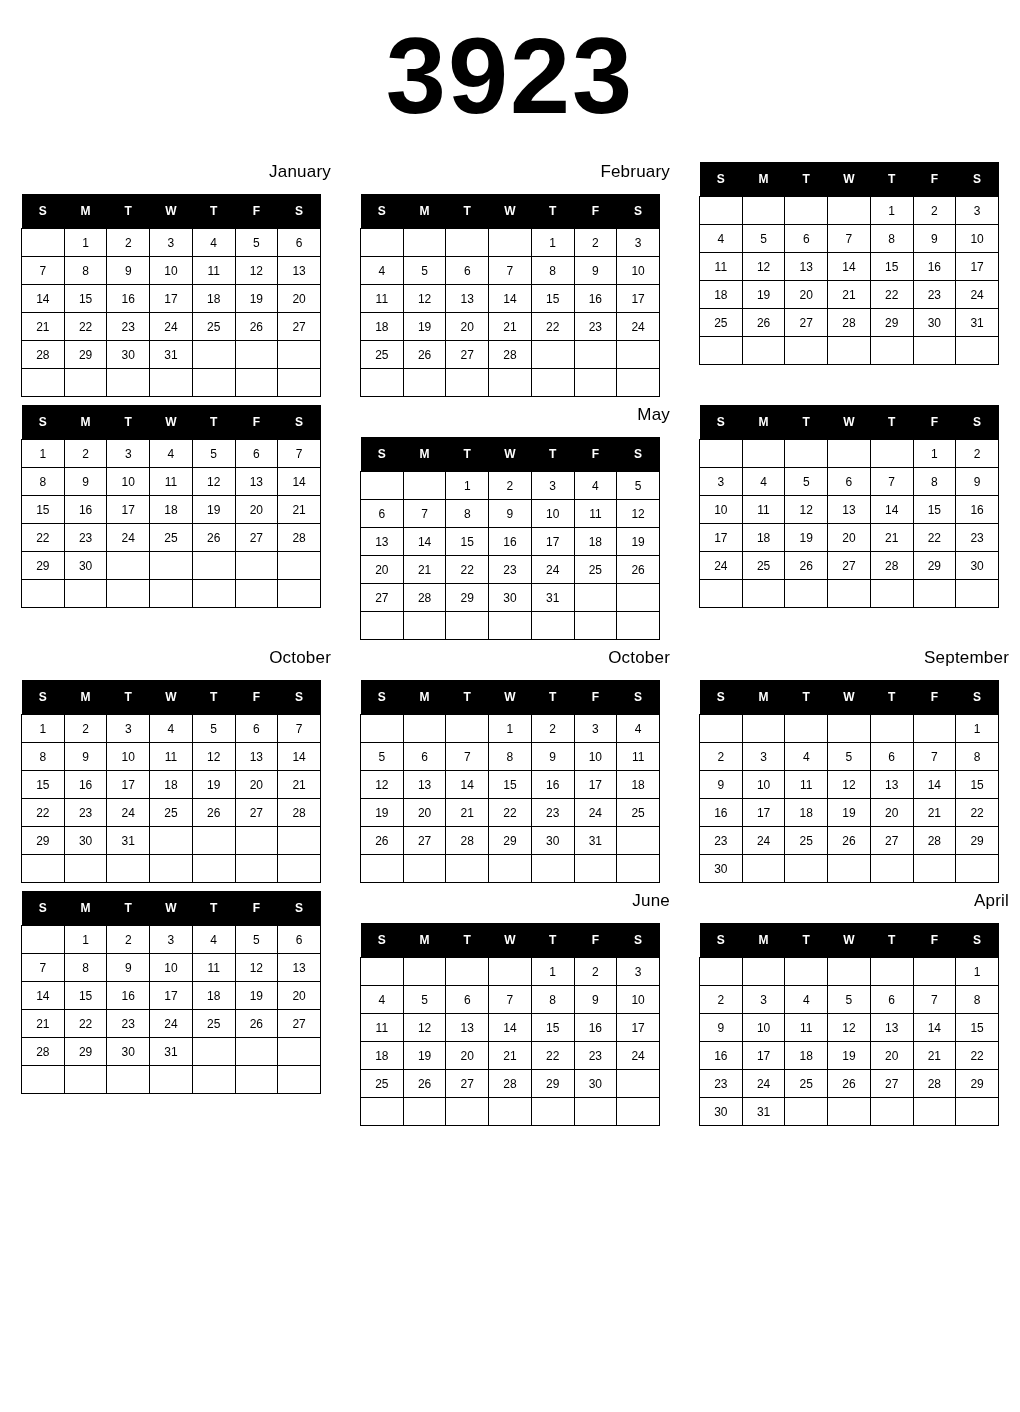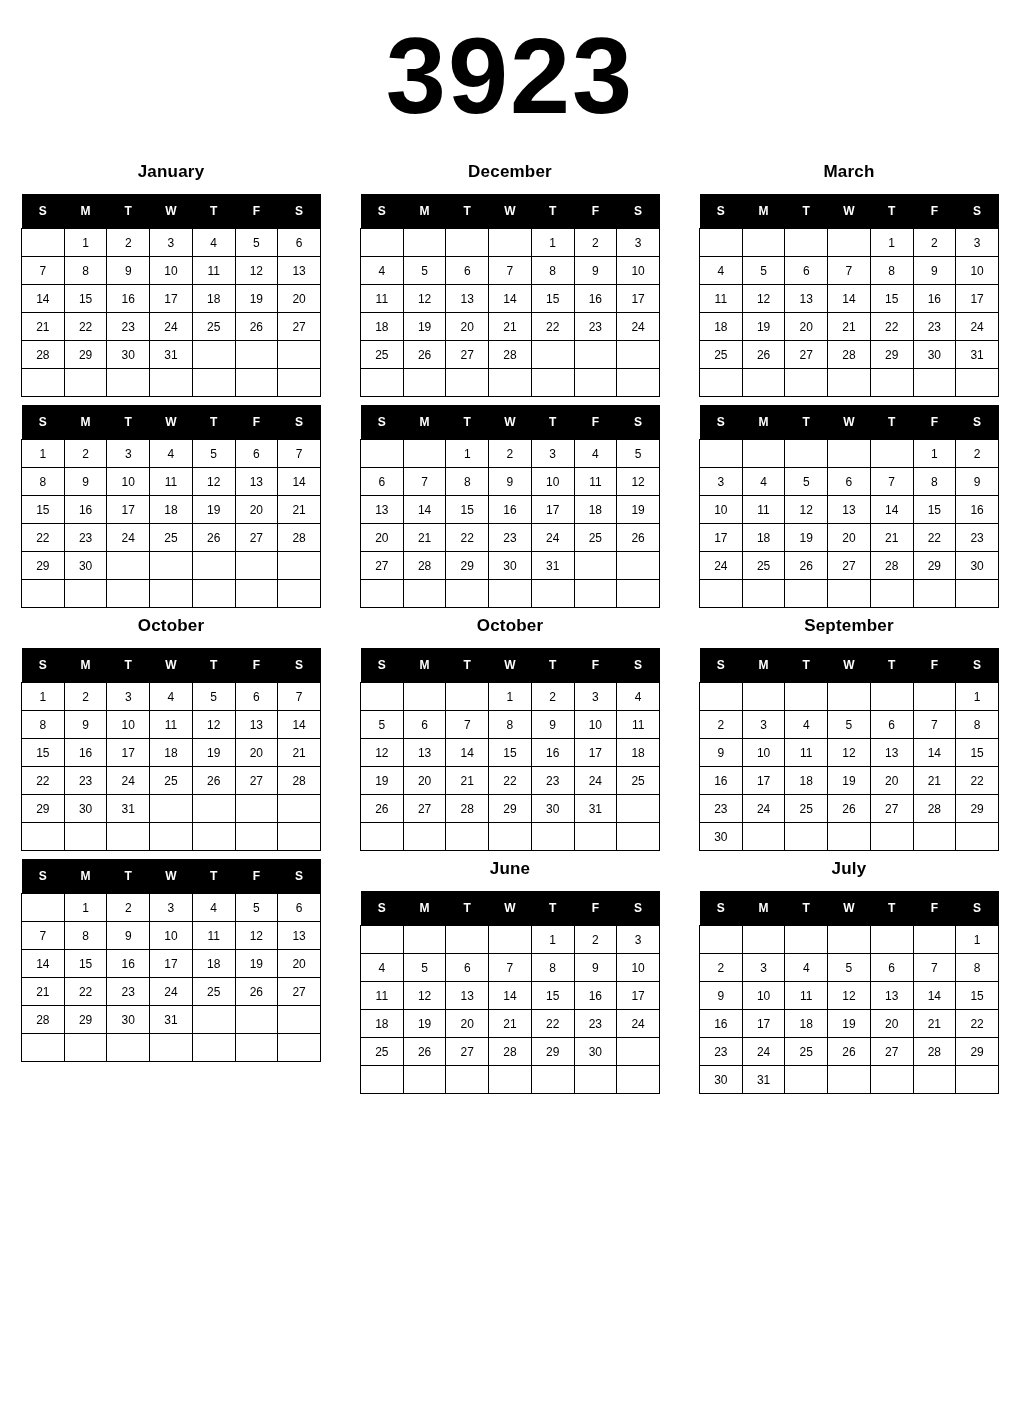--- a/index.html
+++ b/index.html
@@ -35,23 +35,23 @@
     grid-template-columns: repeat(3, 320px);
     justify-content: center;
     column-gap: 19px;
     row-gap: 0px;
   }
   .month {
     width: 320px;
     margin-bottom: 8px;
   }
   .month-name {
-    text-align: center;
+    text-align: right;
     font-size: 17px;
-    font-weight: bold;
+    font-weight: normal;
     margin: 0 0 12px 0;
     letter-spacing: 0.2px;
   }
   table.cal {
     border-collapse: collapse;
     width: 300px;
     margin: 0 auto;
     table-layout: fixed;
   }
   table.cal th {
@@ -149,93 +149,92 @@
               <td class="empty"></td>
               <td class="empty"></td>
               <td class="empty"></td>
               <td class="empty"></td>
               <td class="empty"></td>
             </tr>
           </tbody>
         </table>
       </div>
       <div class="month">
-        <div class="month-name">December</div>
-        <table class="cal">
-          <thead>
-            <tr>
-              <th>S</th>
-              <th>M</th>
-              <th>T</th>
-              <th>W</th>
-              <th>T</th>
-              <th>F</th>
-              <th>S</th>
-            </tr>
-          </thead>
-          <tbody>
-            <tr>
-              <td class="empty"></td>
-              <td class="empty"></td>
-              <td class="empty"></td>
-              <td class="empty"></td>
-              <td>1</td>
-              <td>2</td>
-              <td>3</td>
-            </tr>
-            <tr>
-              <td>4</td>
-              <td>5</td>
-              <td>6</td>
-              <td>7</td>
-              <td>8</td>
-              <td>9</td>
-              <td>10</td>
-            </tr>
-            <tr>
-              <td>11</td>
-              <td>12</td>
-              <td>13</td>
-              <td>14</td>
-              <td>15</td>
-              <td>16</td>
-              <td>17</td>
-            </tr>
-            <tr>
-              <td>18</td>
-              <td>19</td>
-              <td>20</td>
-              <td>21</td>
-              <td>22</td>
-              <td>23</td>
-              <td>24</td>
-            </tr>
-            <tr>
-              <td>25</td>
-              <td>26</td>
-              <td>27</td>
-              <td>28</td>
-              <td class="empty"></td>
-              <td class="empty"></td>
-              <td class="empty"></td>
-            </tr>
-            <tr>
-              <td class="empty"></td>
-              <td class="empty"></td>
-              <td class="empty"></td>
-              <td class="empty"></td>
-              <td class="empty"></td>
-              <td class="empty"></td>
-              <td class="empty"></td>
-            </tr>
-          </tbody>
-        </table>
-      </div>
-      <div class="month">
-        <div class="month-name">March</div>
+        <div class="month-name">February</div>
+        <table class="cal">
+          <thead>
+            <tr>
+              <th>S</th>
+              <th>M</th>
+              <th>T</th>
+              <th>W</th>
+              <th>T</th>
+              <th>F</th>
+              <th>S</th>
+            </tr>
+          </thead>
+          <tbody>
+            <tr>
+              <td class="empty"></td>
+              <td class="empty"></td>
+              <td class="empty"></td>
+              <td class="empty"></td>
+              <td>1</td>
+              <td>2</td>
+              <td>3</td>
+            </tr>
+            <tr>
+              <td>4</td>
+              <td>5</td>
+              <td>6</td>
+              <td>7</td>
+              <td>8</td>
+              <td>9</td>
+              <td>10</td>
+            </tr>
+            <tr>
+              <td>11</td>
+              <td>12</td>
+              <td>13</td>
+              <td>14</td>
+              <td>15</td>
+              <td>16</td>
+              <td>17</td>
+            </tr>
+            <tr>
+              <td>18</td>
+              <td>19</td>
+              <td>20</td>
+              <td>21</td>
+              <td>22</td>
+              <td>23</td>
+              <td>24</td>
+            </tr>
+            <tr>
+              <td>25</td>
+              <td>26</td>
+              <td>27</td>
+              <td>28</td>
+              <td class="empty"></td>
+              <td class="empty"></td>
+              <td class="empty"></td>
+            </tr>
+            <tr>
+              <td class="empty"></td>
+              <td class="empty"></td>
+              <td class="empty"></td>
+              <td class="empty"></td>
+              <td class="empty"></td>
+              <td class="empty"></td>
+              <td class="empty"></td>
+            </tr>
+          </tbody>
+        </table>
+      </div>
+      <div class="month">
         <table class="cal">
           <thead>
             <tr>
               <th>S</th>
               <th>M</th>
               <th>T</th>
               <th>W</th>
               <th>T</th>
               <th>F</th>
               <th>S</th>
@@ -364,20 +363,21 @@
               <td class="empty"></td>
               <td class="empty"></td>
               <td class="empty"></td>
               <td class="empty"></td>
               <td class="empty"></td>
             </tr>
           </tbody>
         </table>
       </div>
       <div class="month">
+        <div class="month-name">May</div>
         <table class="cal">
           <thead>
             <tr>
               <th>S</th>
               <th>M</th>
               <th>T</th>
               <th>W</th>
               <th>T</th>
               <th>F</th>
               <th>S</th>
@@ -865,21 +865,21 @@
               <td class="empty"></td>
               <td class="empty"></td>
               <td class="empty"></td>
               <td class="empty"></td>
               <td class="empty"></td>
             </tr>
           </tbody>
         </table>
       </div>
       <div class="month">
-        <div class="month-name">July</div>
+        <div class="month-name">April</div>
         <table class="cal">
           <thead>
             <tr>
               <th>S</th>
               <th>M</th>
               <th>T</th>
               <th>W</th>
               <th>T</th>
               <th>F</th>
               <th>S</th>

